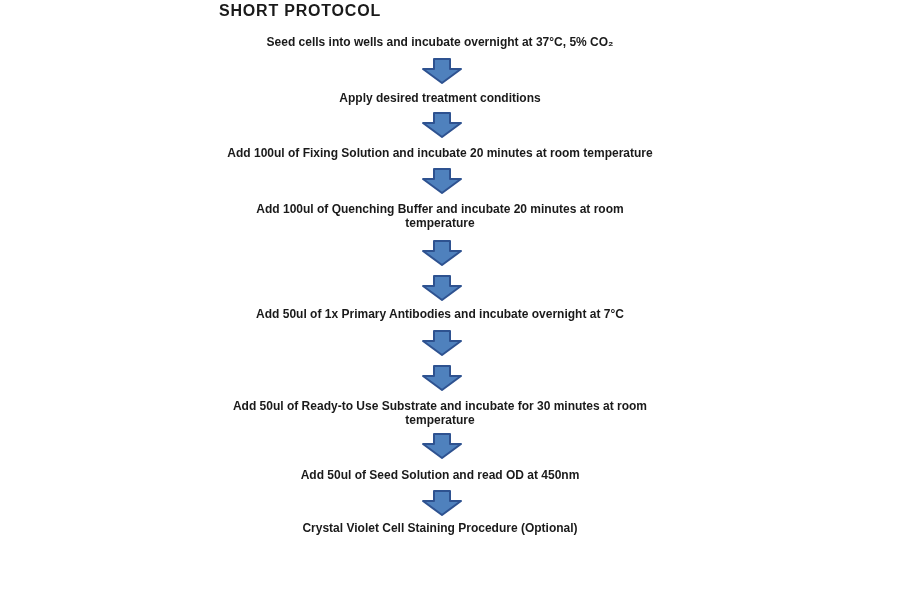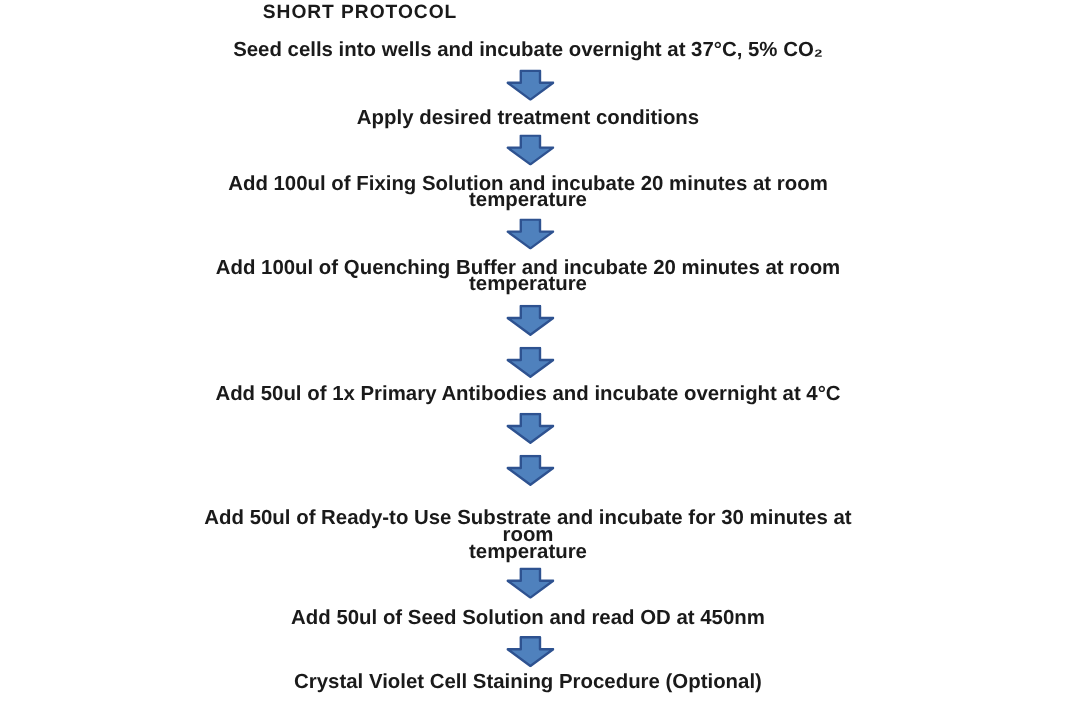--- a/index.html
+++ b/index.html
@@ -33,21 +33,21 @@
   .flow {
     position: absolute;
     left: 160px;
     top: 30px;
     width: 560px;
     display: flex;
     flex-direction: column;
     align-items: center;
   }
   .step {
-    font-size: 17px;
+    font-size: 12px;
     font-weight: bold;
     line-height: 14px;
     text-align: center;
     white-space: pre-line;
     letter-spacing: 0;
   }
   .arrow {
     width: 40px;
     height: 26px;
     display: block;
@@ -93,32 +93,32 @@
 
     <svg class="arrow" style="margin-top:10px" viewBox="0 0 40 26">
       <polygon points="12,1 28,1 28,11 39,11 20,25 1,11 12,11"></polygon>
     </svg>
 
 
     <svg class="arrow" style="margin-top:9px" viewBox="0 0 40 26">
       <polygon points="12,1 28,1 28,11 39,11 20,25 1,11 12,11"></polygon>
     </svg>
 
-    <div class="step" style="margin-top:6px">Add 50ul of 1x Primary Antibodies and incubate overnight at 4°C</div>
+    <div class="step" style="margin-top:6px">Add 50ul of 1x Primary Antibodies and incubate overnight at 7°C</div>
 
     <svg class="arrow" style="margin-top:9px" viewBox="0 0 40 26">
       <polygon points="12,1 28,1 28,11 39,11 20,25 1,11 12,11"></polygon>
     </svg>
 
 
     <svg class="arrow" style="margin-top:9px" viewBox="0 0 40 26">
       <polygon points="12,1 28,1 28,11 39,11 20,25 1,11 12,11"></polygon>
     </svg>
 
-    <div class="step" style="margin-top:20px">Add 50ul of Ready-to Use Substrate and incubate for 30 minutes at room
+    <div class="step" style="margin-top:8px">Add 50ul of Ready-to Use Substrate and incubate for 30 minutes at room
 temperature</div>
 
     <svg class="arrow" style="margin-top:6px" viewBox="0 0 40 26">
       <polygon points="12,1 28,1 28,11 39,11 20,25 1,11 12,11"></polygon>
     </svg>
 
     <div class="step" style="margin-top:9px">Add 50ul of Seed Solution and read OD at 450nm</div>
 
     <svg class="arrow" style="margin-top:8px" viewBox="0 0 40 26">
       <polygon points="12,1 28,1 28,11 39,11 20,25 1,11 12,11"></polygon>

